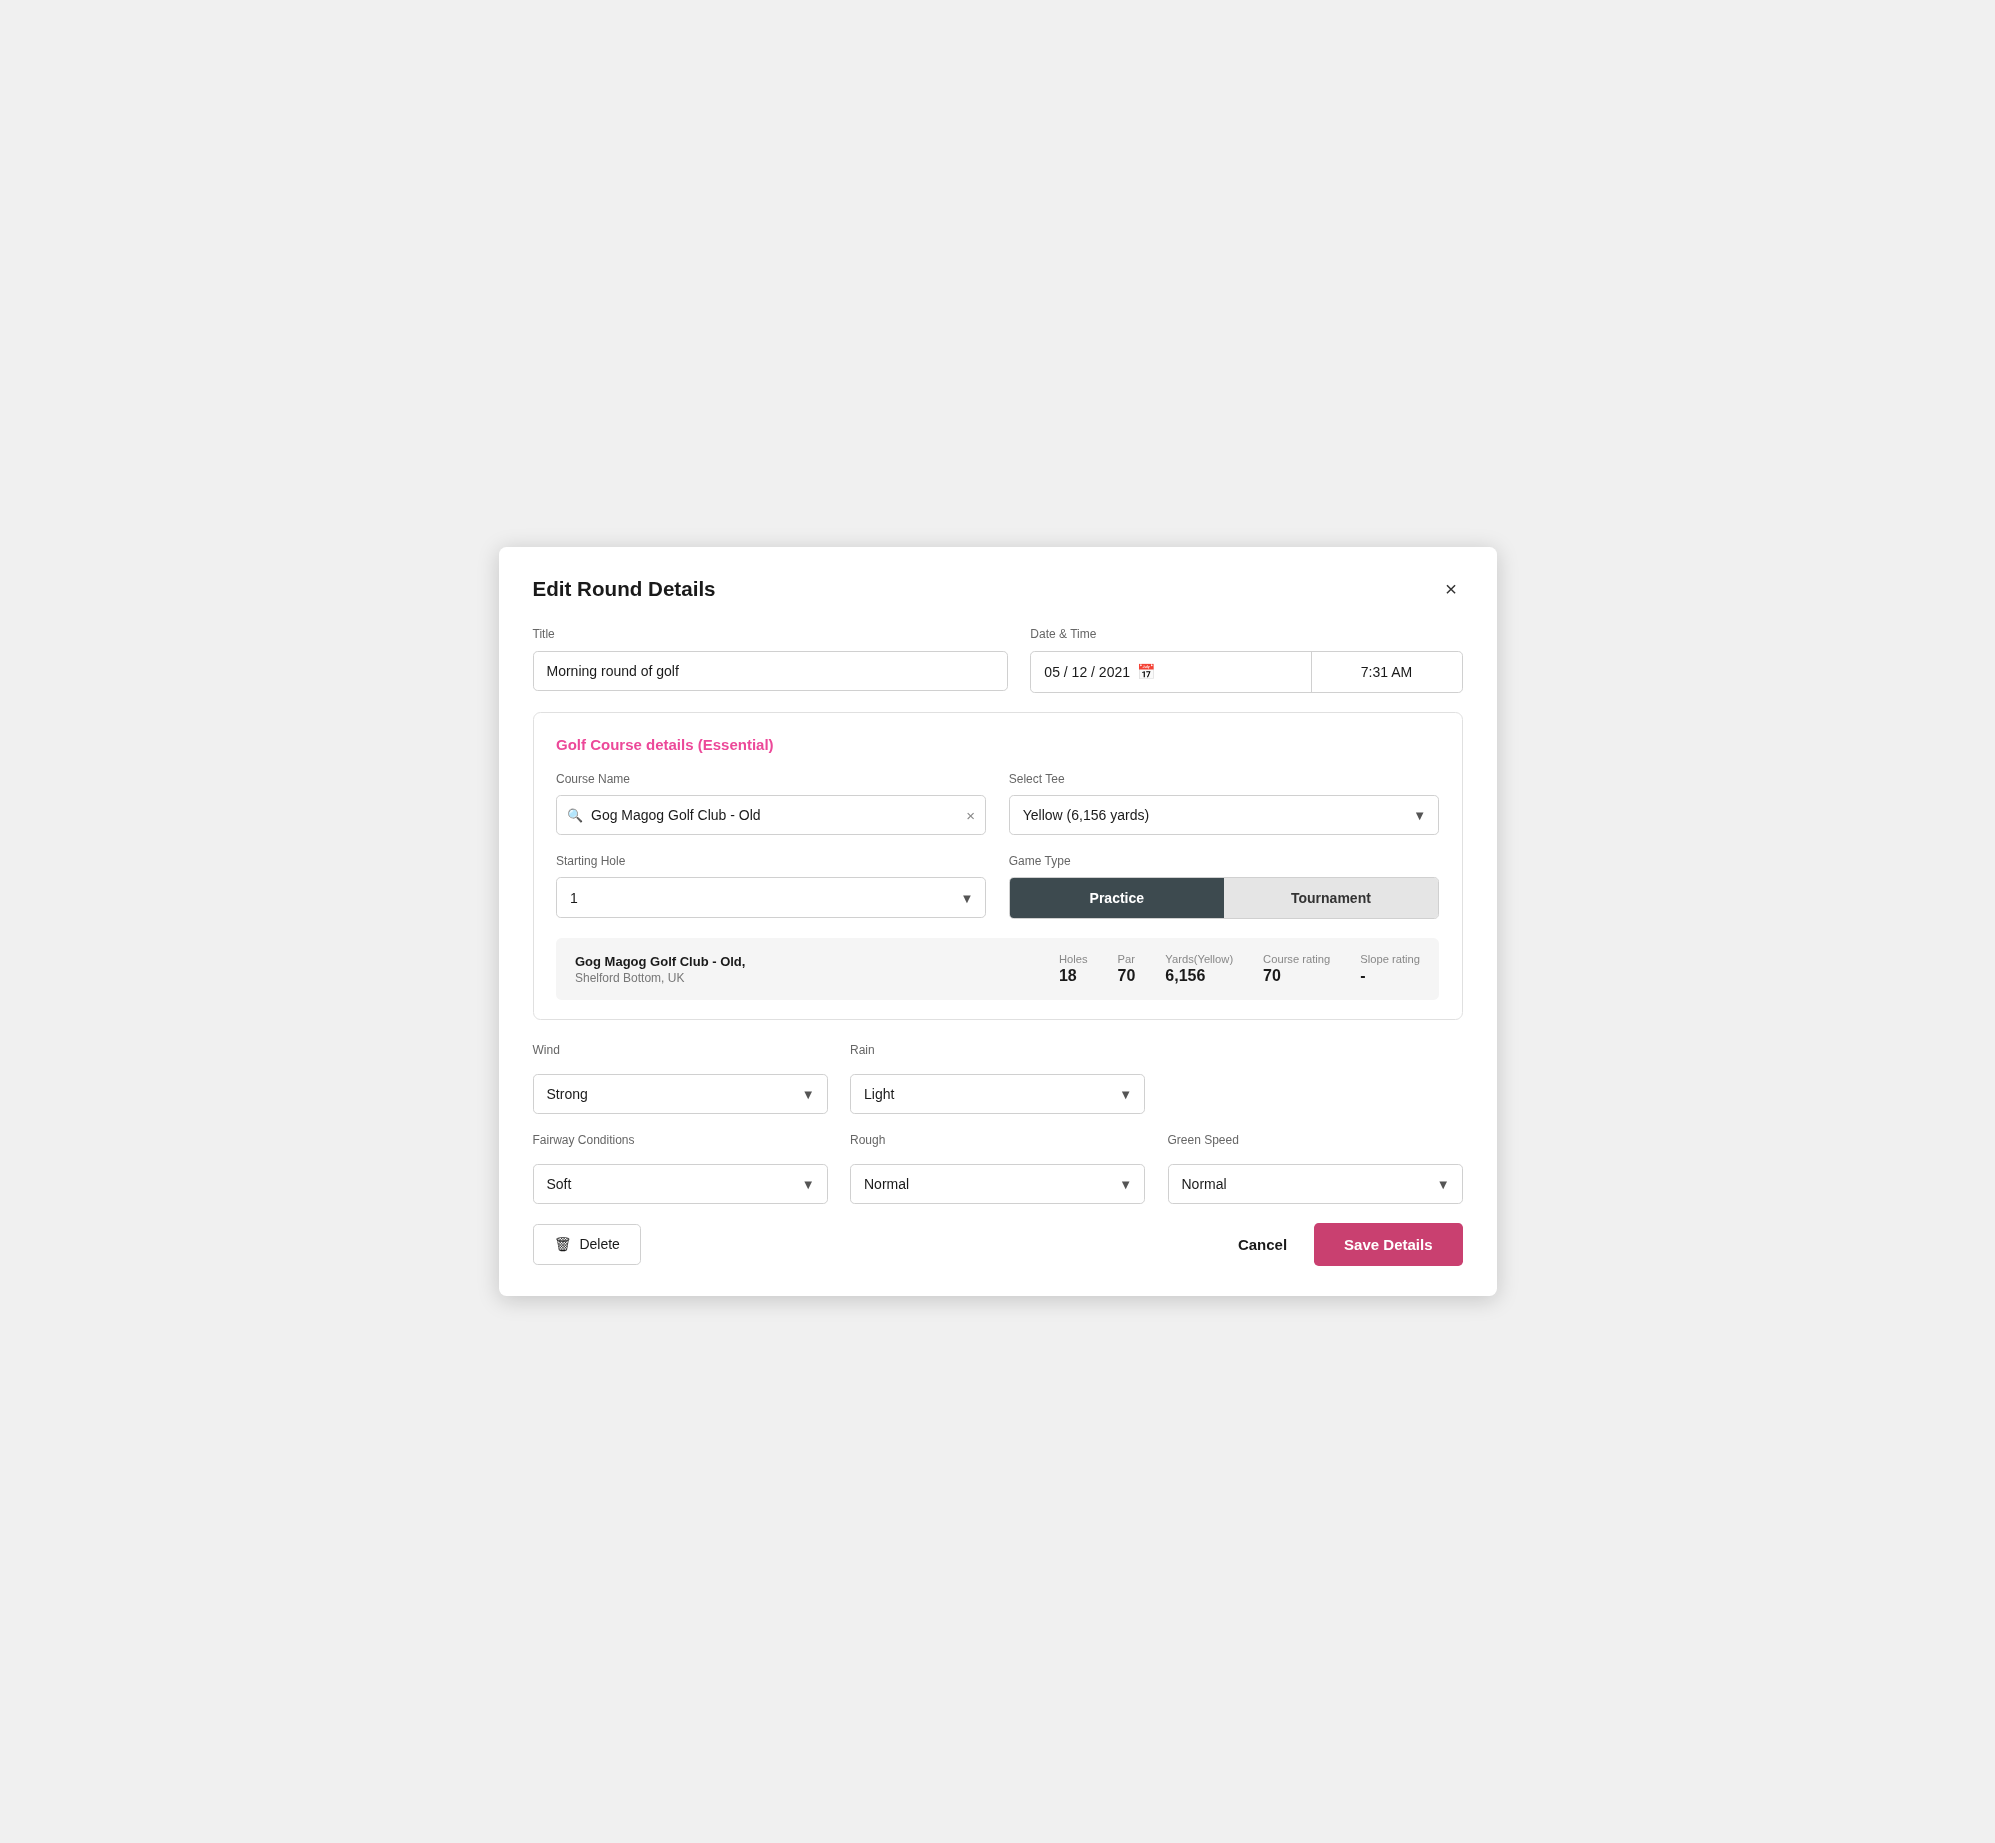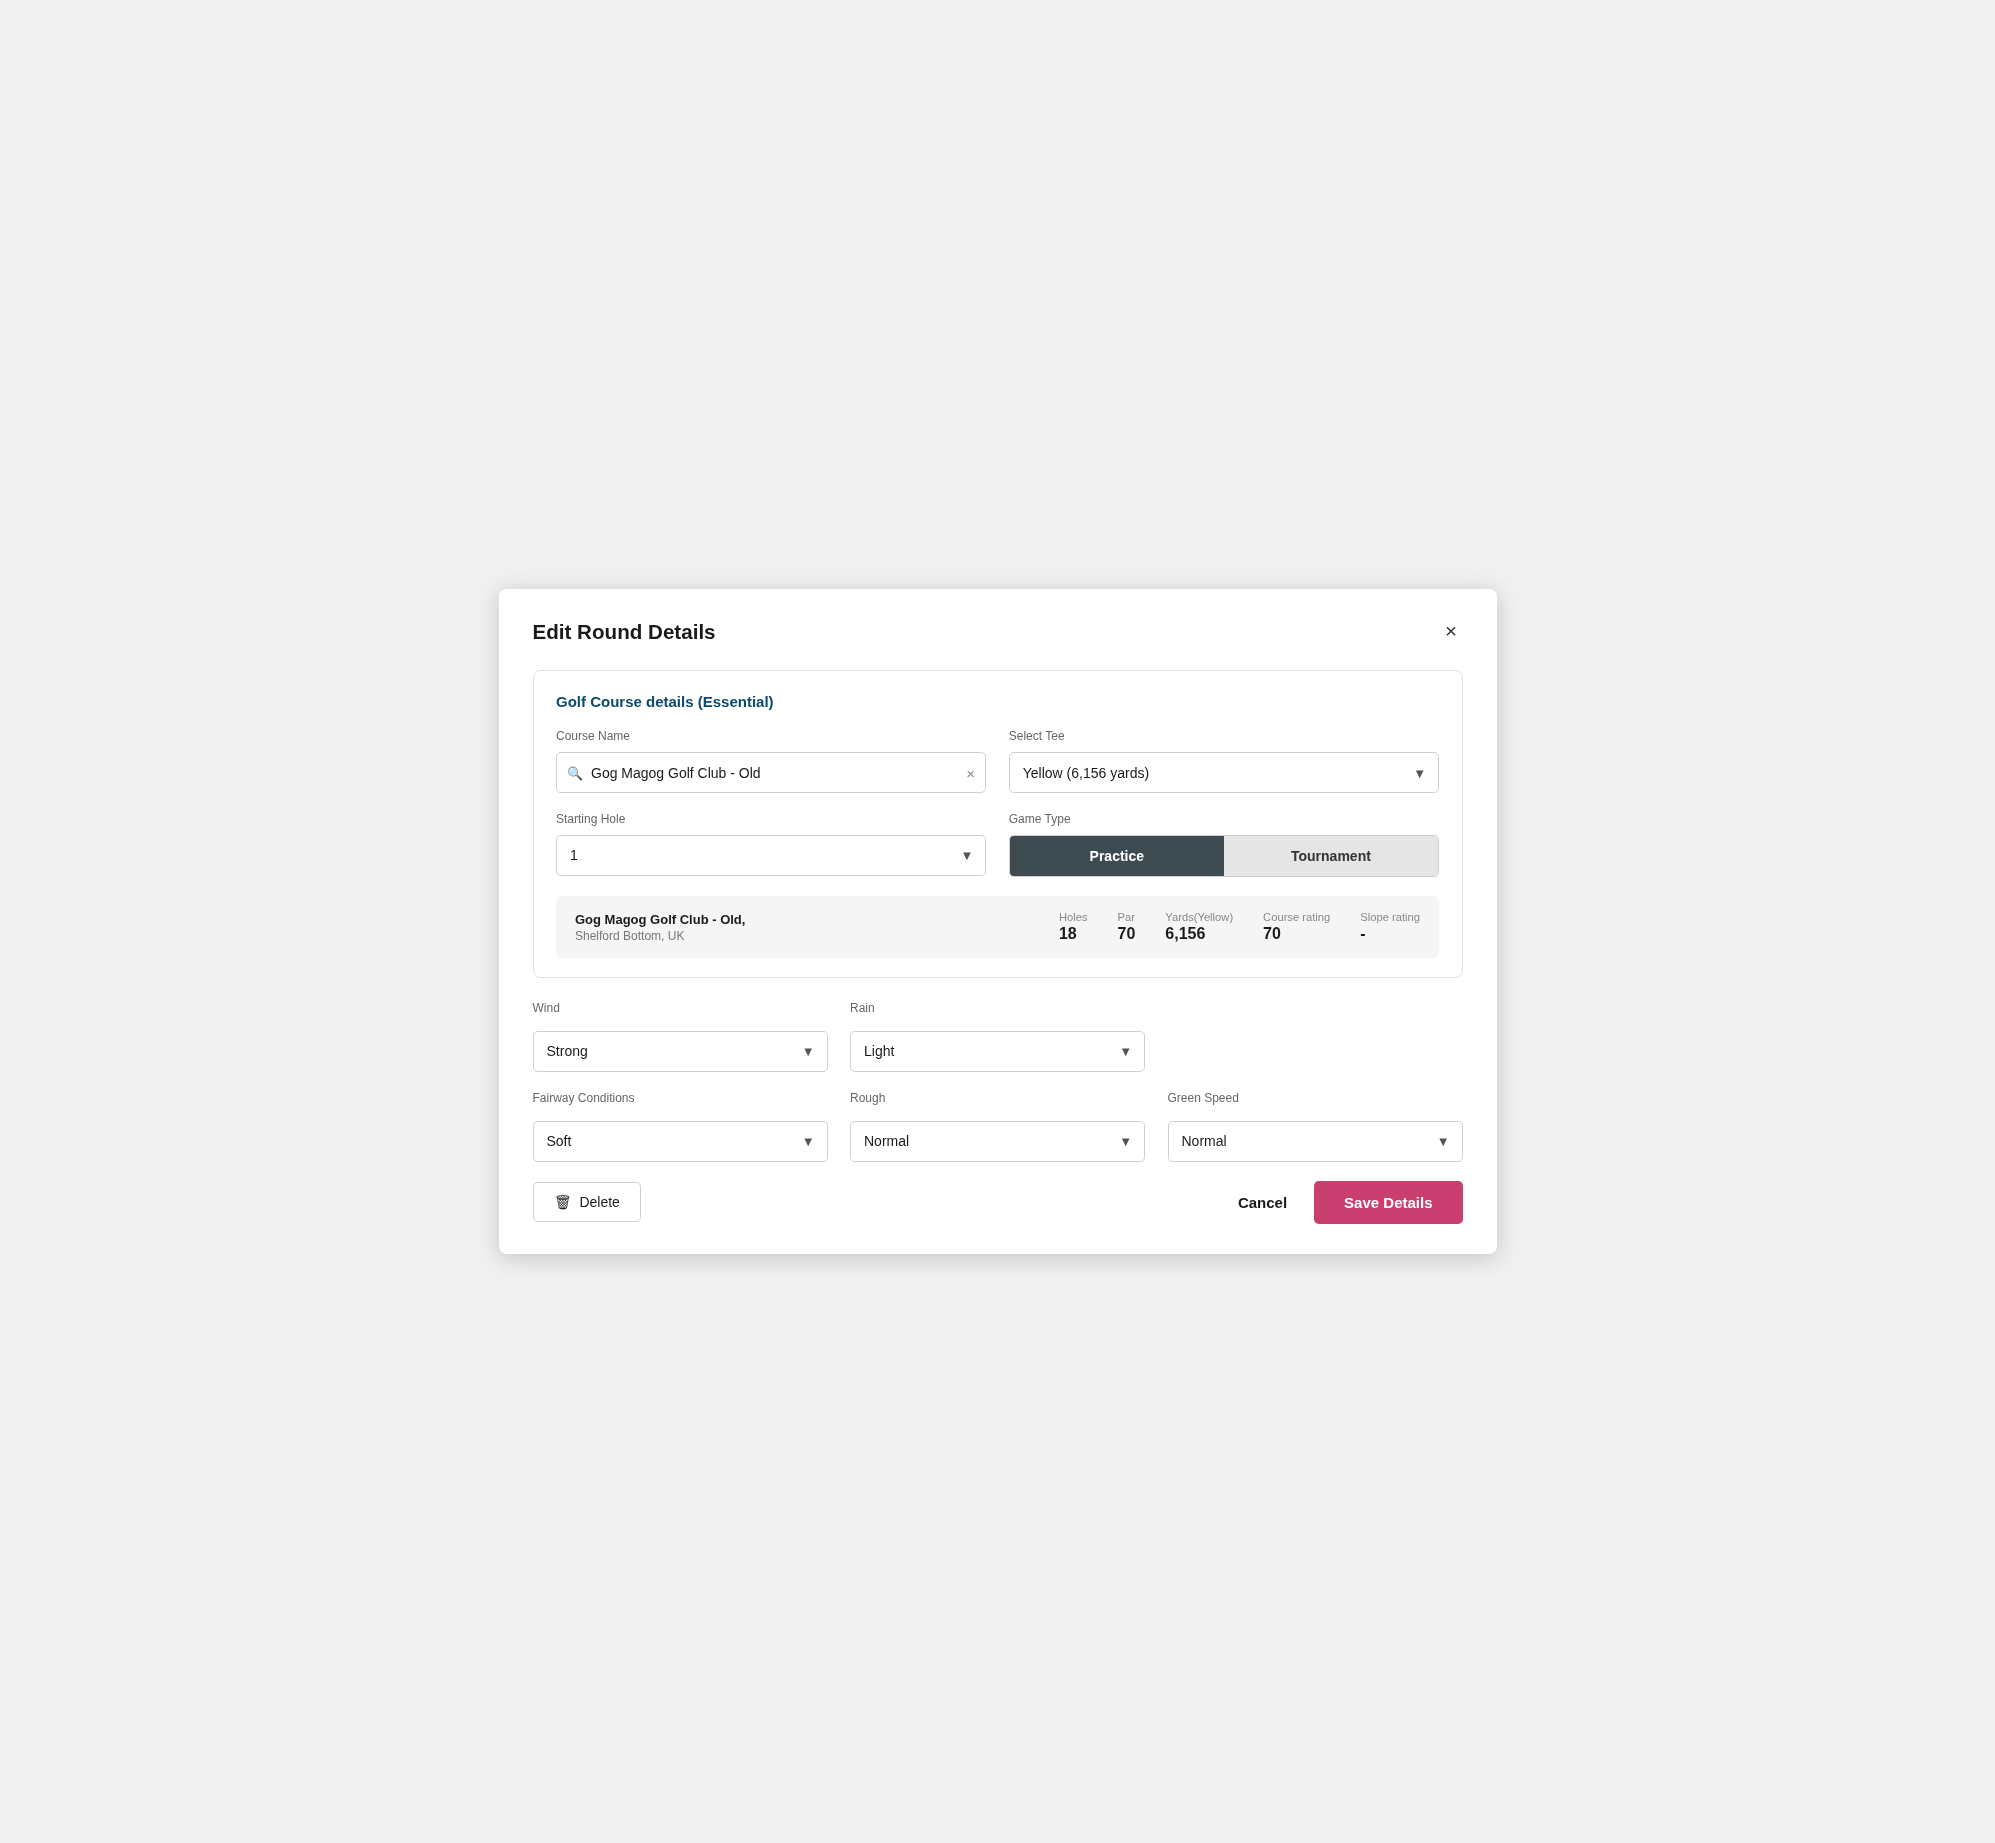--- a/index.html
+++ b/index.html
@@ -99,21 +99,21 @@
     }
     .section-box {
       border: 1.4px solid #e0e0e0;
       border-radius: 7.5px;
       padding: 22.5px 22.5px 19px 22.5px;
       margin-bottom: 22.5px;
     }
     .section-title {
       font-size: 15px;
       font-weight: 700;
-      color: #0c4a6e;
+      color: #ec4899;
       margin-bottom: 19px;
     }
     .select-wrapper {
       position: relative;
     }
     .select-input {
       border: 1.4px solid #d0d0d0;
       border-radius: 4.7px;
       padding: 11.2px 37px 11.2px 13px;
       font-size: 14px;
@@ -294,20 +294,38 @@
 </head>
 <body>
 
 <div class="modal">
 
   <div class="modal-header">
     <span class="modal-title">Edit Round Details</span>
     <button class="close-btn">×</button>
   </div>
 
+  <div class="form-row">
+    <div class="form-group" style="flex: 1.1;">
+      <label class="form-label">Title</label>
+      <input class="text-input" type="text" value="Morning round of golf" style="">
+    </div>
+    <div class="form-group" style="flex: 1;">
+      <label class="form-label">Date &amp; Time</label>
+      <div class="date-time-group">
+        <div class="date-part">
+          <span>05 /  12  / 2021</span>
+          <span class="calendar-icon">📅</span>
+        </div>
+        <div class="time-part">
+          <span>7:31 AM</span>
+        </div>
+      </div>
+    </div>
+  </div>
 
   <div class="section-box">
     <div class="section-title">Golf Course details (Essential)</div>
 
     <div class="form-row">
       <div class="form-group half">
         <label class="form-label">Course Name</label>
         <div class="course-search-wrapper">
           <span class="search-icon-left">🔍</span>
           <input class="course-search-input" type="text" value="Gog Magog Golf Club - Old" style="">

